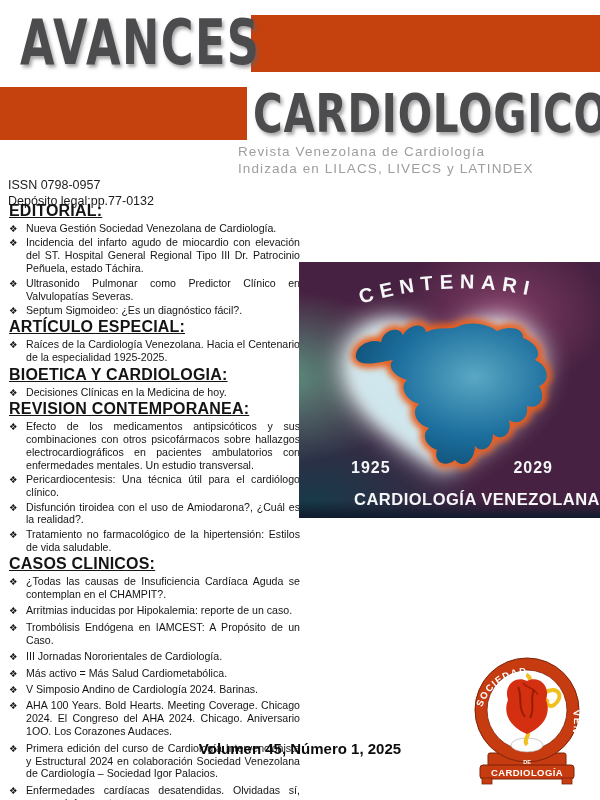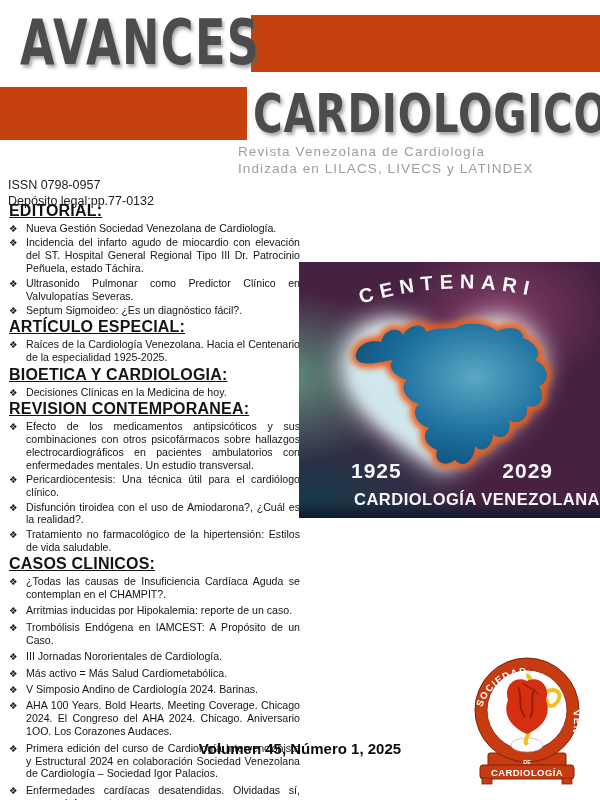--- a/index.html
+++ b/index.html
@@ -34,21 +34,21 @@
 
   
   #centenario{position:absolute;left:299px;top:262px;width:301px;height:256px;
       background-color:#472141;
       background-image:
         linear-gradient(to top, rgba(14,26,42,.95) 0%, rgba(14,26,42,0) 7%),
         radial-gradient(ellipse 150px 110px at 68% 20%, rgba(140,66,108,.85), rgba(140,66,108,0) 70%),
         radial-gradient(ellipse 200px 120px at -6% 45%, rgba(92,152,130,.95), rgba(92,152,130,0) 72%),
         radial-gradient(ellipse 230px 150px at 5% 95%, rgba(20,60,74,.95), rgba(20,60,74,0) 75%);}
   #centenario svg{position:absolute;left:0;top:0;}
-  .year{position:absolute;color:#f4f6f7;font-weight:bold;font-size:21px;letter-spacing:1px;}
+  .year{position:absolute;color:#f4f6f7;font-weight:bold;font-size:16px;letter-spacing:1px;}
   #year-left{left:52px;top:197px;}
   #year-right{right:47px;top:197px;}
   #cent-caption{position:absolute;left:0;right:0;top:228px;text-align:right;color:#f4f6f7;
                 font-weight:bold;font-size:16.5px;letter-spacing:.5px;white-space:nowrap;}
 
   
   #volume-line{position:absolute;left:0;top:740px;width:600px;text-align:center;
                color:#0c0c0c;font-weight:bold;font-size:15px;}
   #society-logo{position:absolute;left:468px;top:653px;}
 </style>

